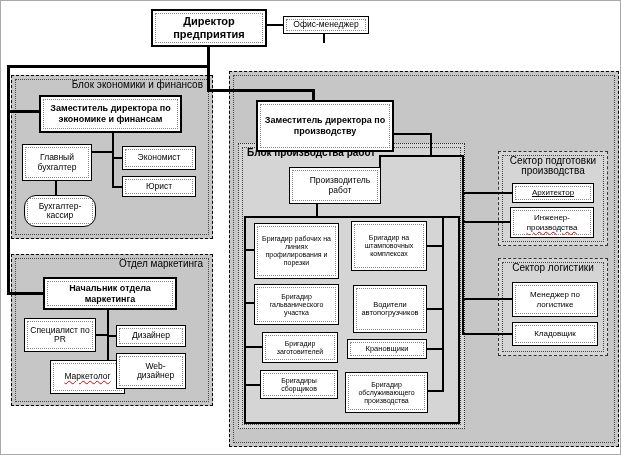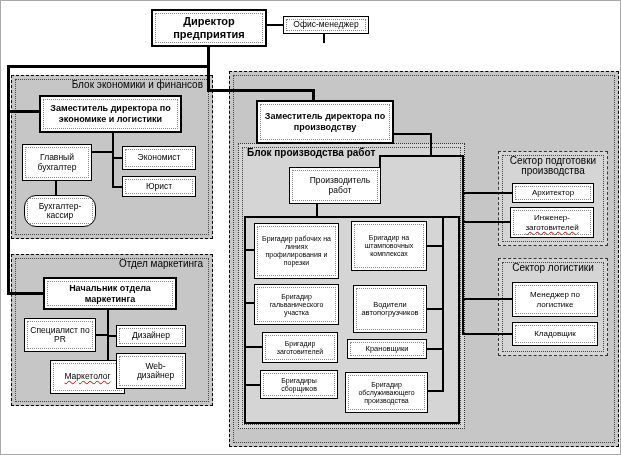--- a/index.html
+++ b/index.html
@@ -127,49 +127,49 @@
   <div class="ln" style="left:244px;top:383px;width:15px;height:2px;"></div>
   <div class="ln" style="left:441px;top:215px;width:2px;height:176px;"></div>
   <div class="ln" style="left:426px;top:244px;width:15px;height:2px;"></div>
   <div class="ln" style="left:426px;top:307px;width:15px;height:2px;"></div>
   <div class="ln" style="left:426px;top:347px;width:15px;height:2px;"></div>
   <div class="ln" style="left:427px;top:389px;width:14px;height:2px;"></div>
 
   <div class="node bold big" style="left:150px;top:8px;width:116px;height:38px;">Директор предприятия</div>
   <div class="node" style="left:282px;top:15px;width:86px;height:18px;">Офис-менеджер</div>
 
-  <div class="node bold" style="left:38px;top:94px;width:143px;height:38px;">Заместитель директора по экономике и логистики</div>
+  <div class="node bold" style="left:38px;top:94px;width:143px;height:38px;">Заместитель директора по экономике и финансам</div>
   <div class="node" style="left:21px;top:143px;width:70px;height:37px;">Главный бухгалтер</div>
   <div class="node" style="left:23px;top:194px;width:72px;height:32px;border-radius:12px;">Бухгалтер-кассир</div>
   <div class="node" style="left:121px;top:145px;width:74px;height:24px;">Экономист</div>
   <div class="node" style="left:121px;top:175px;width:74px;height:21px;">Юрист</div>
 
   <div class="node bold" style="left:42px;top:276px;width:134px;height:33px;">Начальник отдела маркетинга</div>
   <div class="node" style="left:23px;top:317px;width:72px;height:34px;">Специалист по PR</div>
   <div class="node" style="left:115px;top:324px;width:70px;height:22px;">Дизайнер</div>
   <div class="node" style="left:20px;top:359px;width:75px;height:34px;margin-left:29px;">
       <span class="misspell">Маркетолог</span>
     </div>
   <div class="node" style="left:115px;top:352px;width:70px;height:36px;padding-left:11px;">Web-дизайнер</div>
 
-  <div class="node bold" style="left:255px;top:99px;width:138px;height:44px;">Заместитель директора по производству</div>
+  <div class="node bold" style="left:255px;top:99px;width:138px;height:52px;">Заместитель директора по производству</div>
   <div class="node" style="left:288px;top:166px;width:92px;height:37px;padding-left:12px;">Производитель работ</div>
 
   <div class="node tiny" style="left:253px;top:222px;width:85px;height:56px;">Бригадир рабочих на линиях профилирования и порезки</div>
   <div class="node tiny" style="left:350px;top:220px;width:76px;height:50px;">Бригадир на штамповочных комплексах</div>
   <div class="node tiny" style="left:253px;top:283px;width:85px;height:41px;">Бригадир гальванического участка</div>
   <div class="node small" style="left:352px;top:284px;width:74px;height:48px;">Водители автопогрузчиков</div>
   <div class="node tiny" style="left:261px;top:331px;width:76px;height:31px;">Бригадир заготовителей</div>
   <div class="node small" style="left:346px;top:338px;width:80px;height:20px;">Крановщики</div>
   <div class="node tiny" style="left:259px;top:369px;width:78px;height:29px;">Бригадиры сборщиков</div>
   <div class="node tiny" style="left:344px;top:371px;width:83px;height:41px;">Бригадир обслуживающего производства</div>
 
-  <div class="node" style="left:511px;top:182px;width:82px;height:20px;font-size:8px;">Архитектор</div>
+  <div class="node" style="left:511px;top:182px;width:82px;height:20px;font-size:8px;text-decoration:underline;">Архитектор</div>
   <div class="node two-line" style="left:509px;top:206px;width:84px;height:31px;font-size:8px;line-height:10px;">
     <div>
       <span>Инженер-</span>
-      <span class="misspell">заготовителей</span>
+      <span class="misspell">производства</span>
     </div>
   </div>
   <div class="node" style="left:511px;top:281px;width:86px;height:35px;font-size:8px;">Менеджер по логистике</div>
   <div class="node" style="left:511px;top:321px;width:86px;height:24px;font-size:8px;">Кладовщик</div>
 
 </div>
 
 </body></html>

